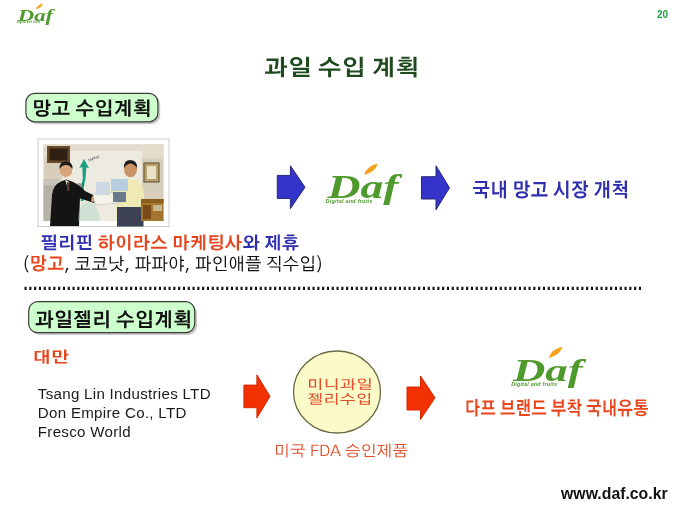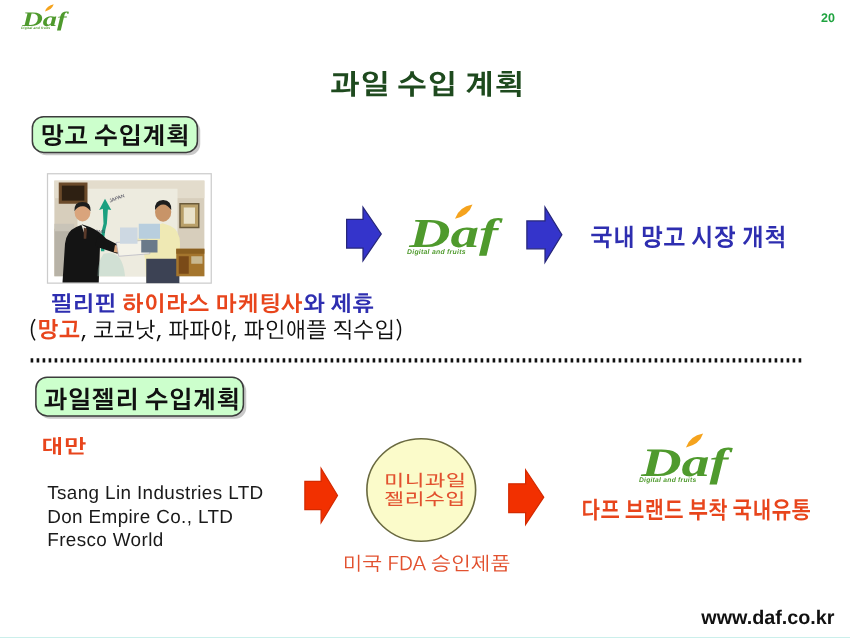--- a/index.html
+++ b/index.html
@@ -1,15 +1,15 @@
 <!DOCTYPE html>
 <html><head><meta charset="utf-8"><title>slide</title>
 <style>
 html,body{margin:0;padding:0;background:#ffffff}
-#page{position:relative;width:680px;height:510px;overflow:hidden;background:#14b8a6;font-family:"Liberation Sans",sans-serif}
+#page{position:relative;width:680px;height:510px;overflow:hidden;background:#ec4899;font-family:"Liberation Sans",sans-serif}
 </style></head>
 <body>
 <div id="page">
 <svg width="680" height="510" viewBox="0 0 680 510" xmlns="http://www.w3.org/2000/svg">
 <defs>
 <g id="daflogo">
 <path fill="#f5a31d" d="M50,0 Q39,2 36,11.4 Q47,9 50,0 Z"></path>
 <g transform="scale(1.3846,1)">
             <text x="-0.4" y="34.4" font-family="Liberation Serif" font-style="italic" font-weight="bold" font-size="33" fill="#4f9a2d">Daf</text>
           </g>

